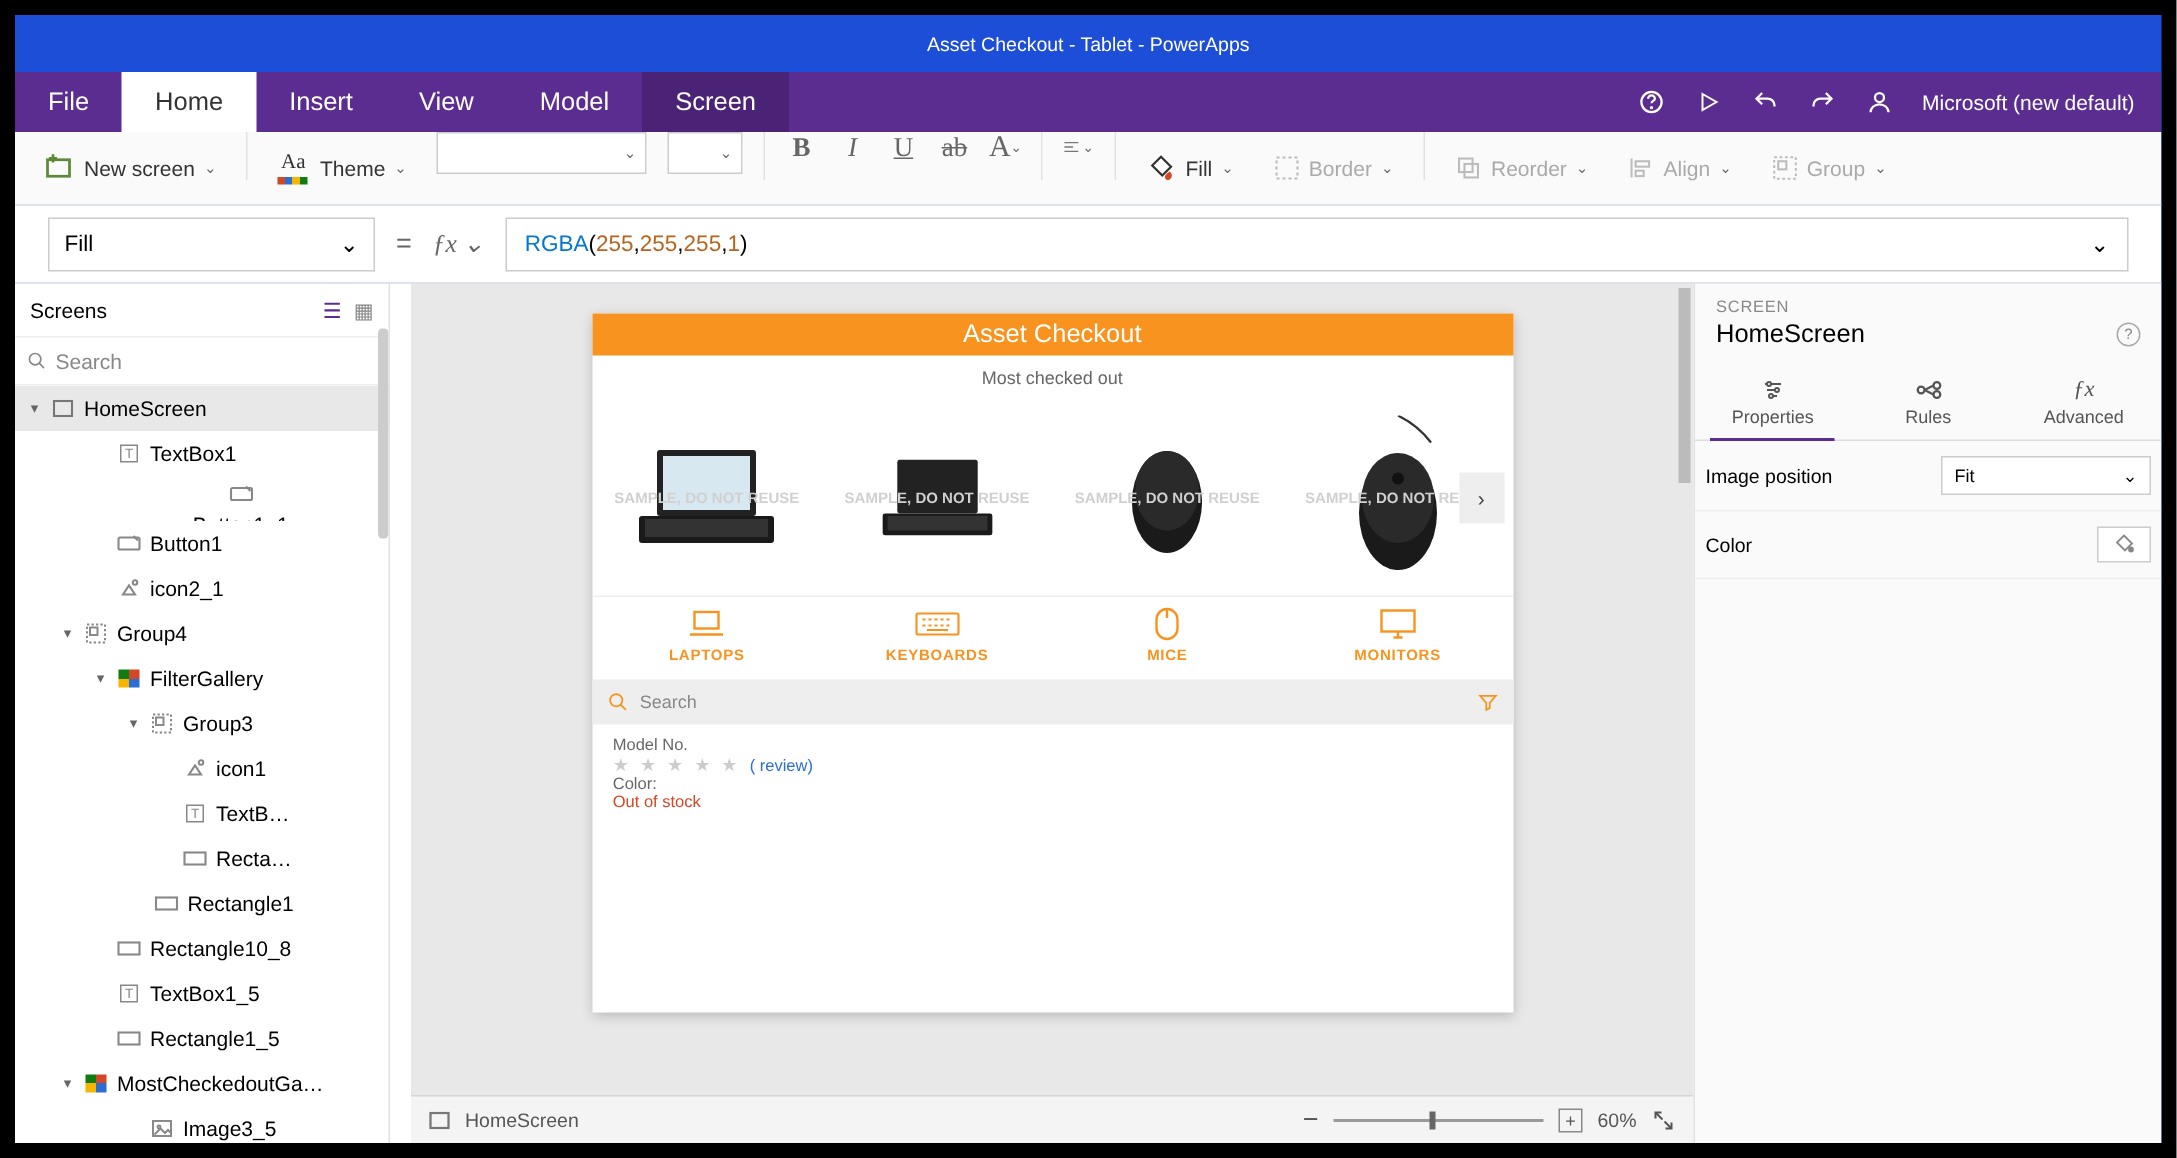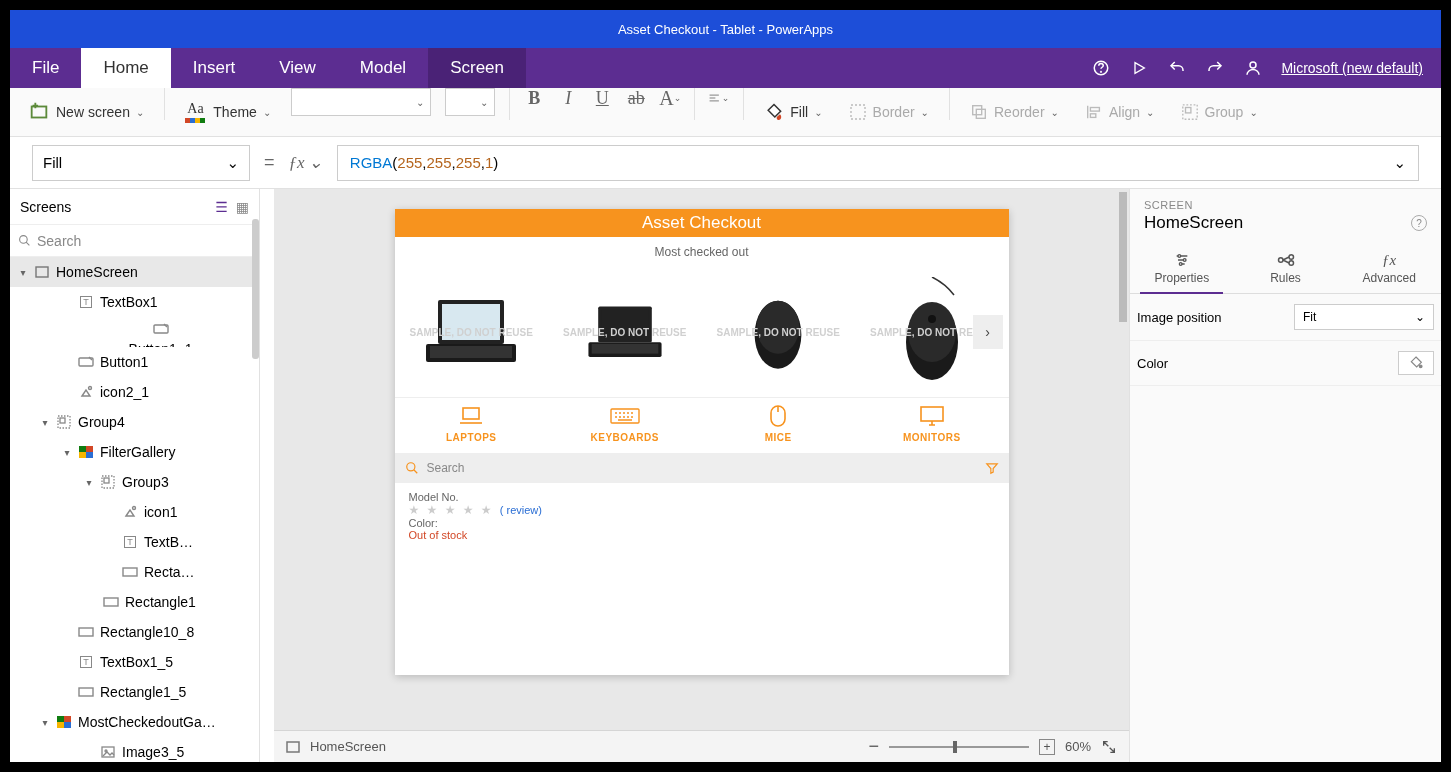--- a/index.html
+++ b/index.html
@@ -4,21 +4,21 @@
   <style>
     * { margin:0; padding:0; box-sizing:border-box; font-family:"Segoe UI",Arial,sans-serif; }
     body { background:#000; width:1451px; height:772px; padding:10px; }
     .window { background:#1d4ed8; width:100%; height:100%; display:flex; flex-direction:column; overflow:hidden; }
     .titlebar { height:38px; color:#fff; font-size:13px; display:flex; align-items:center; justify-content:center; }
     .menubar { height:40px; background:#5c2d91; display:flex; align-items:stretch; }
     .menubar .tab { padding:0 22px; color:#fff; font-size:17px; display:flex; align-items:center; cursor:pointer; }
     .menubar .tab.active { background:#fff; color:#333; }
     .menubar .tab.screen { background:#4a2276; }
     .menubar .spacer { flex:1; }
-    .menubar .right { display:flex; align-items:center; gap:18px; padding-right:18px; color:#fff; font-size:14px;text-decoration:underline; }
+    .menubar .right { display:flex; align-items:center; gap:18px; padding-right:18px; color:#fff; font-size:14px; }
     .menubar .right .ic { width:20px; height:20px; display:flex; align-items:center; justify-content:center; }
     .ribbon { background:#fafafa; border-bottom:1px solid #e1e1e1; height:49px; display:flex; padding:0 12px; gap:14px; color:#333; font-size:14px; }
     .ribbon .btn { display:flex; align-items:center; gap:6px; cursor:pointer; padding:4px 6px; }
     .ribbon .sep { width:1px; height:32px; background:#e1e1e1; }
     .ribbon .font-drop { width:140px; height:28px; border:1px solid #ccc; background:#fff; }
     .ribbon .size-drop { width:50px; height:28px; border:1px solid #ccc; background:#fff; }
     .ribbon .ico { width:20px; height:20px; display:flex; align-items:center; justify-content:center; font-family:"Times New Roman",serif; font-size:18px; color:#666; }
     .ribbon .dim { color:#aaa; }
     .ribbon .chev { font-size:10px; color:#666; }
     .formula { background:#fff; border-bottom:1px solid #e1e1e1; height:52px; display:flex; align-items:center; padding:8px 22px; gap:14px; }

